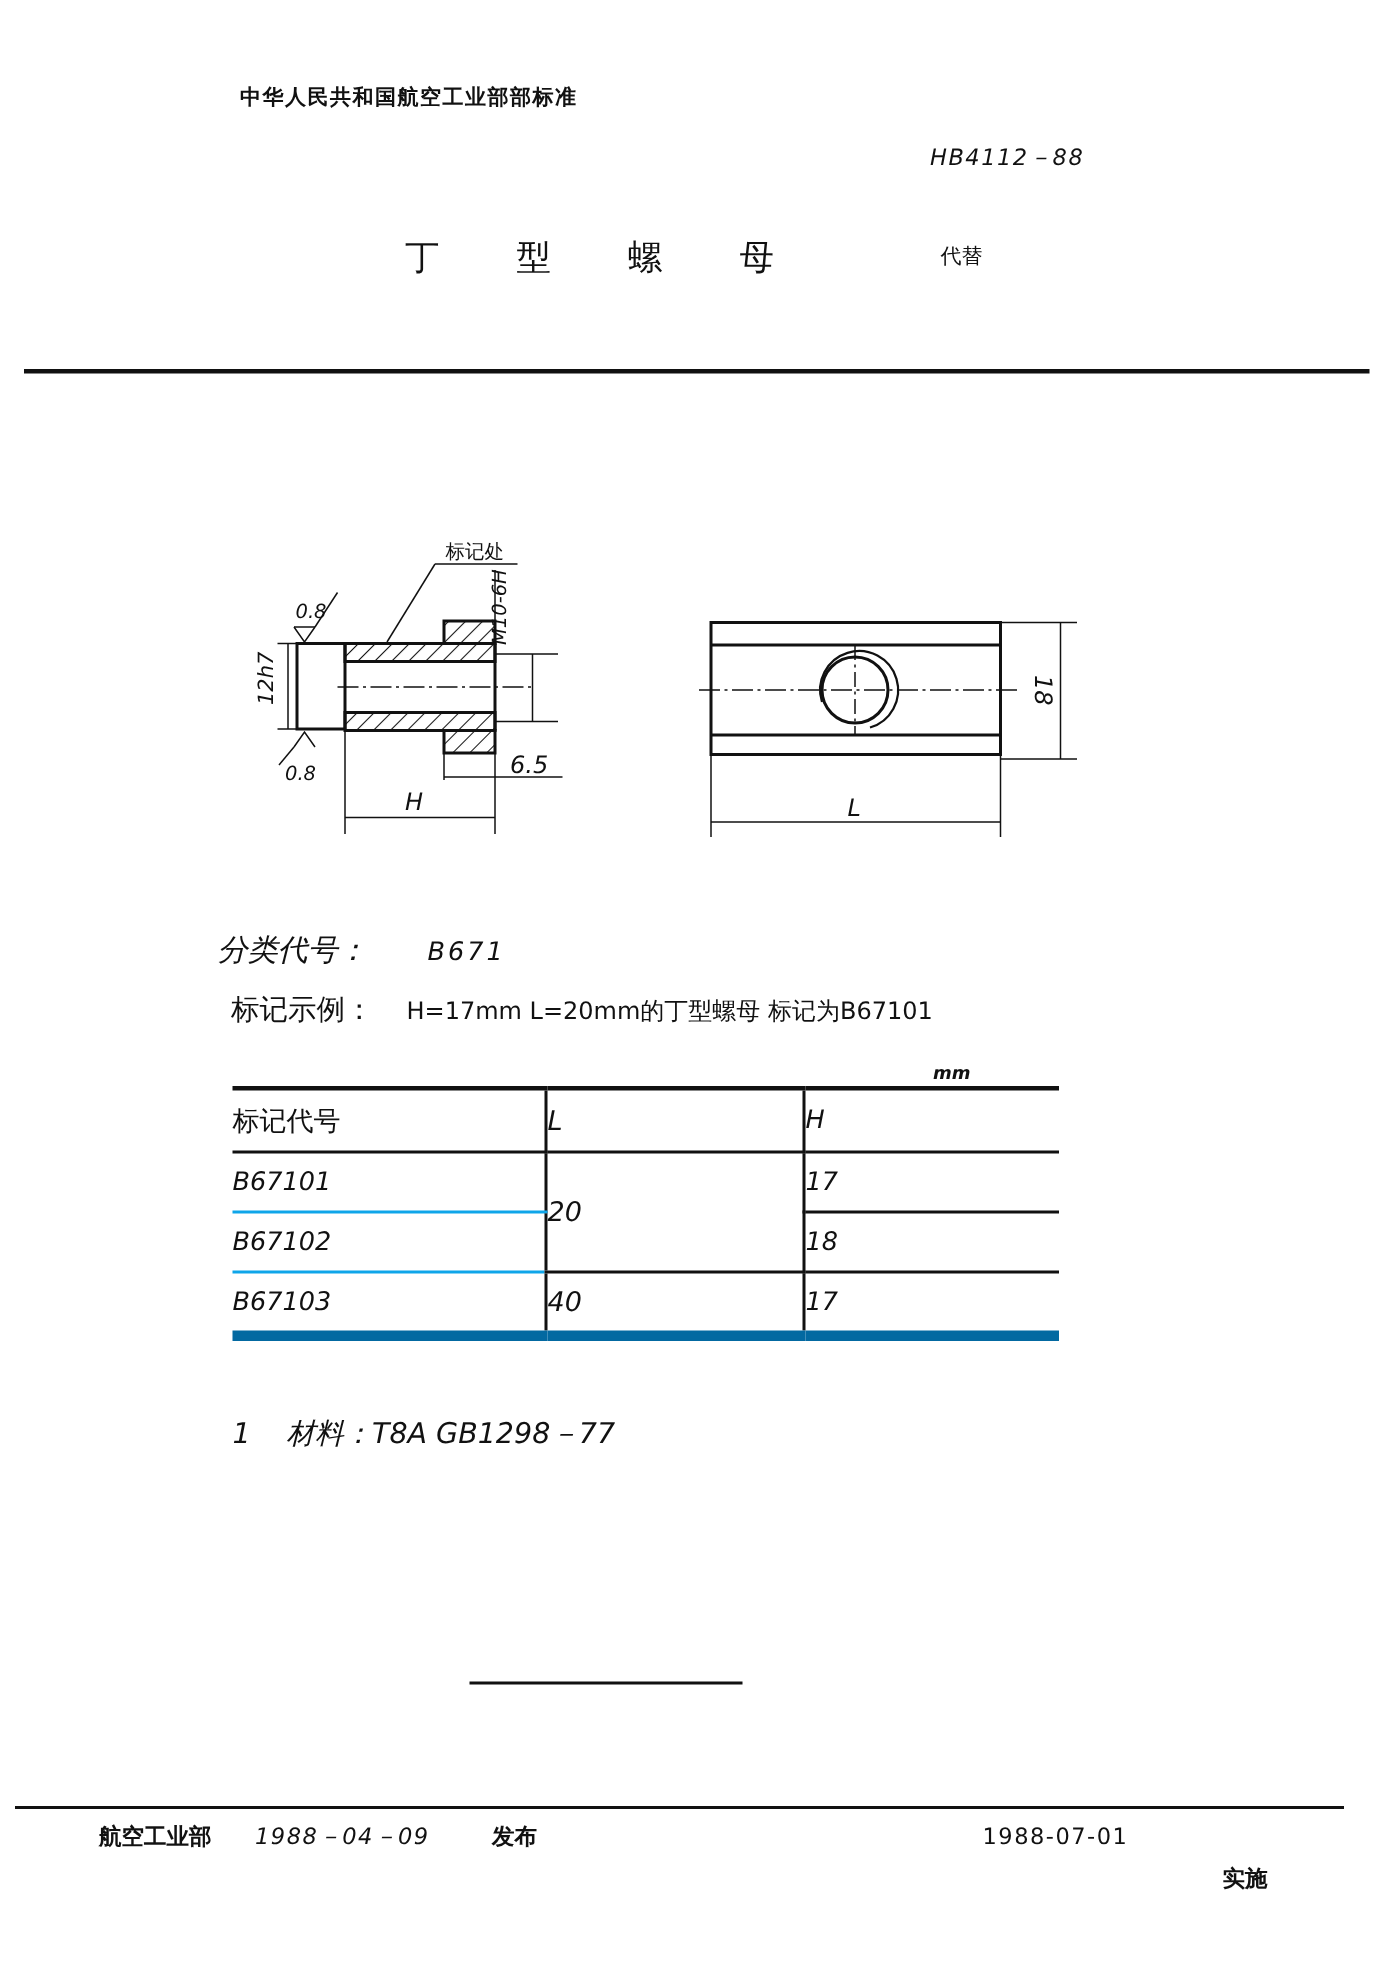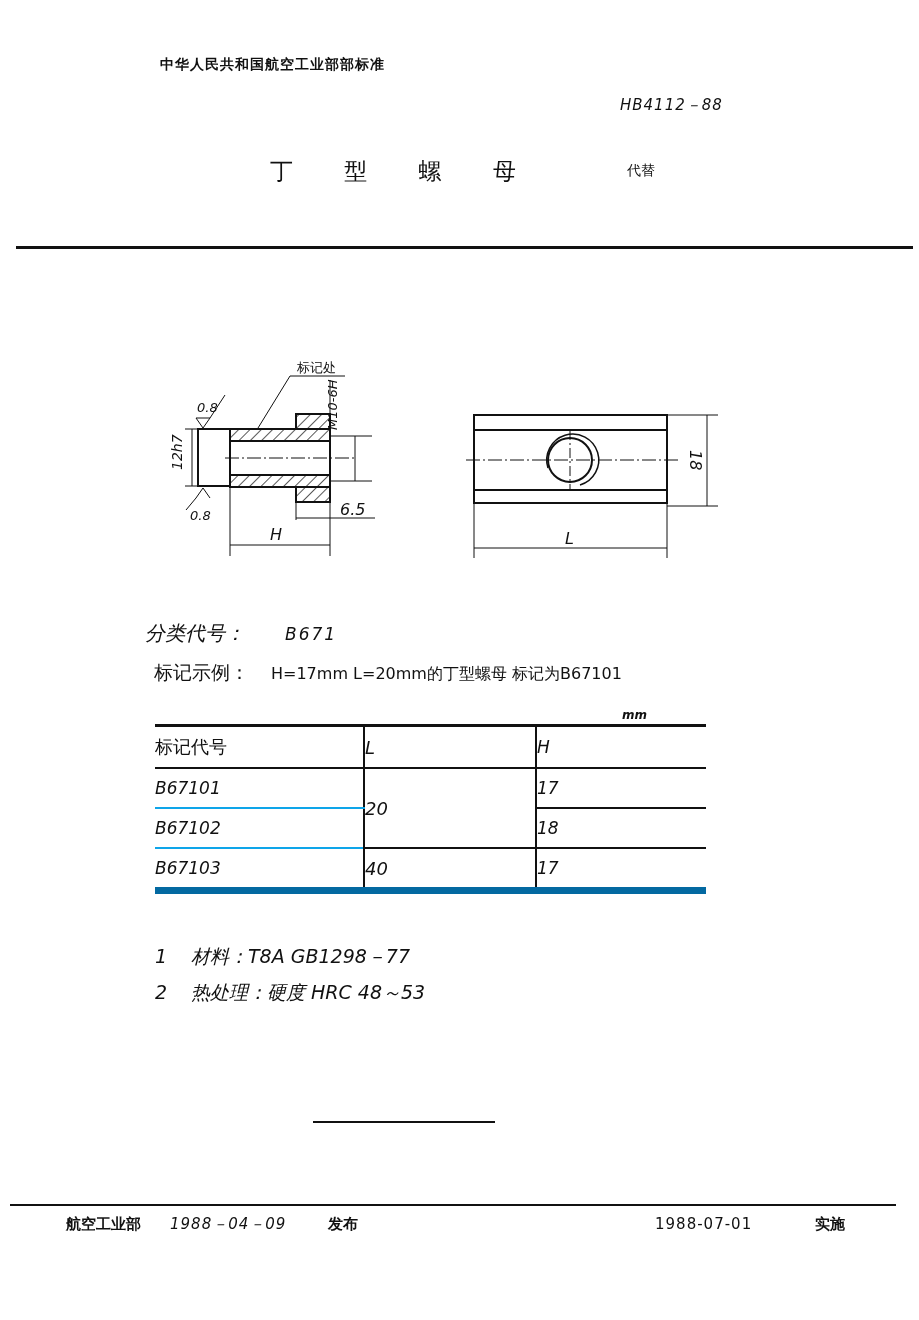--- a/index.html
+++ b/index.html
@@ -28,21 +28,21 @@
   table.spec td.head-l { font-style: normal; font-size: 18px; }
   .notes { left: 155px; top: 938px; font-size: 19px; font-style: italic; line-height: 36px; }
   .notes .num { display: inline-block; width: 36px; }
   .short-rule { left: 313px; top: 1121px; width: 182px; height: 2px; background: #111; }
   .hr-bottom { left: 10px; top: 1204px; width: 886px; height: 2px; background: #111; }
   .footer { top: 1215px; font-size: 15px; white-space: nowrap; }
   .f-issuer { left: 66px; font-weight: bold; }
   .f-issue-date { left: 170px; font-style: italic; letter-spacing: 1px; }
   .f-issue-label { left: 328px; font-weight: bold; }
   .f-impl-date { left: 655px; letter-spacing: 1px; }
-  .f-impl-label { left: 815px; font-weight: bold; }
+  .f-impl-label { left: 815px; font-weight: bold; margin-top: 28px; }
 </style>
 </head>
 <body>
 
 <div class="abs org-title">中华人民共和国航空工业部部标准</div>
 <div class="abs std-no">HB4112－88</div>
 <div class="abs doc-title">丁 型 螺 母</div>
 <div class="abs replace">代替</div>
 <div class="abs hr-top"></div>
 
@@ -153,21 +153,20 @@
   <tr class="last">
     <td class="c1">B67103</td>
     <td class="c2">40</td>
     <td class="c3">17</td>
   </tr>
 </tbody>
   </table>
 
 <div class="abs notes">
   <div><span class="num">1</span><span>材料：T8A GB1298－77</span></div>
-  <div><span class="num">2</span><span>热处理：硬度 HRC 48～53</span></div>
 </div>
 
 <div class="abs short-rule"></div>
 <div class="abs hr-bottom"></div>
 
 <div class="abs footer f-issuer">航空工业部</div>
 <div class="abs footer f-issue-date">1988－04－09</div>
 <div class="abs footer f-issue-label">发布</div>
 <div class="abs footer f-impl-date">1988-07-01</div>
 <div class="abs footer f-impl-label">实施</div>

